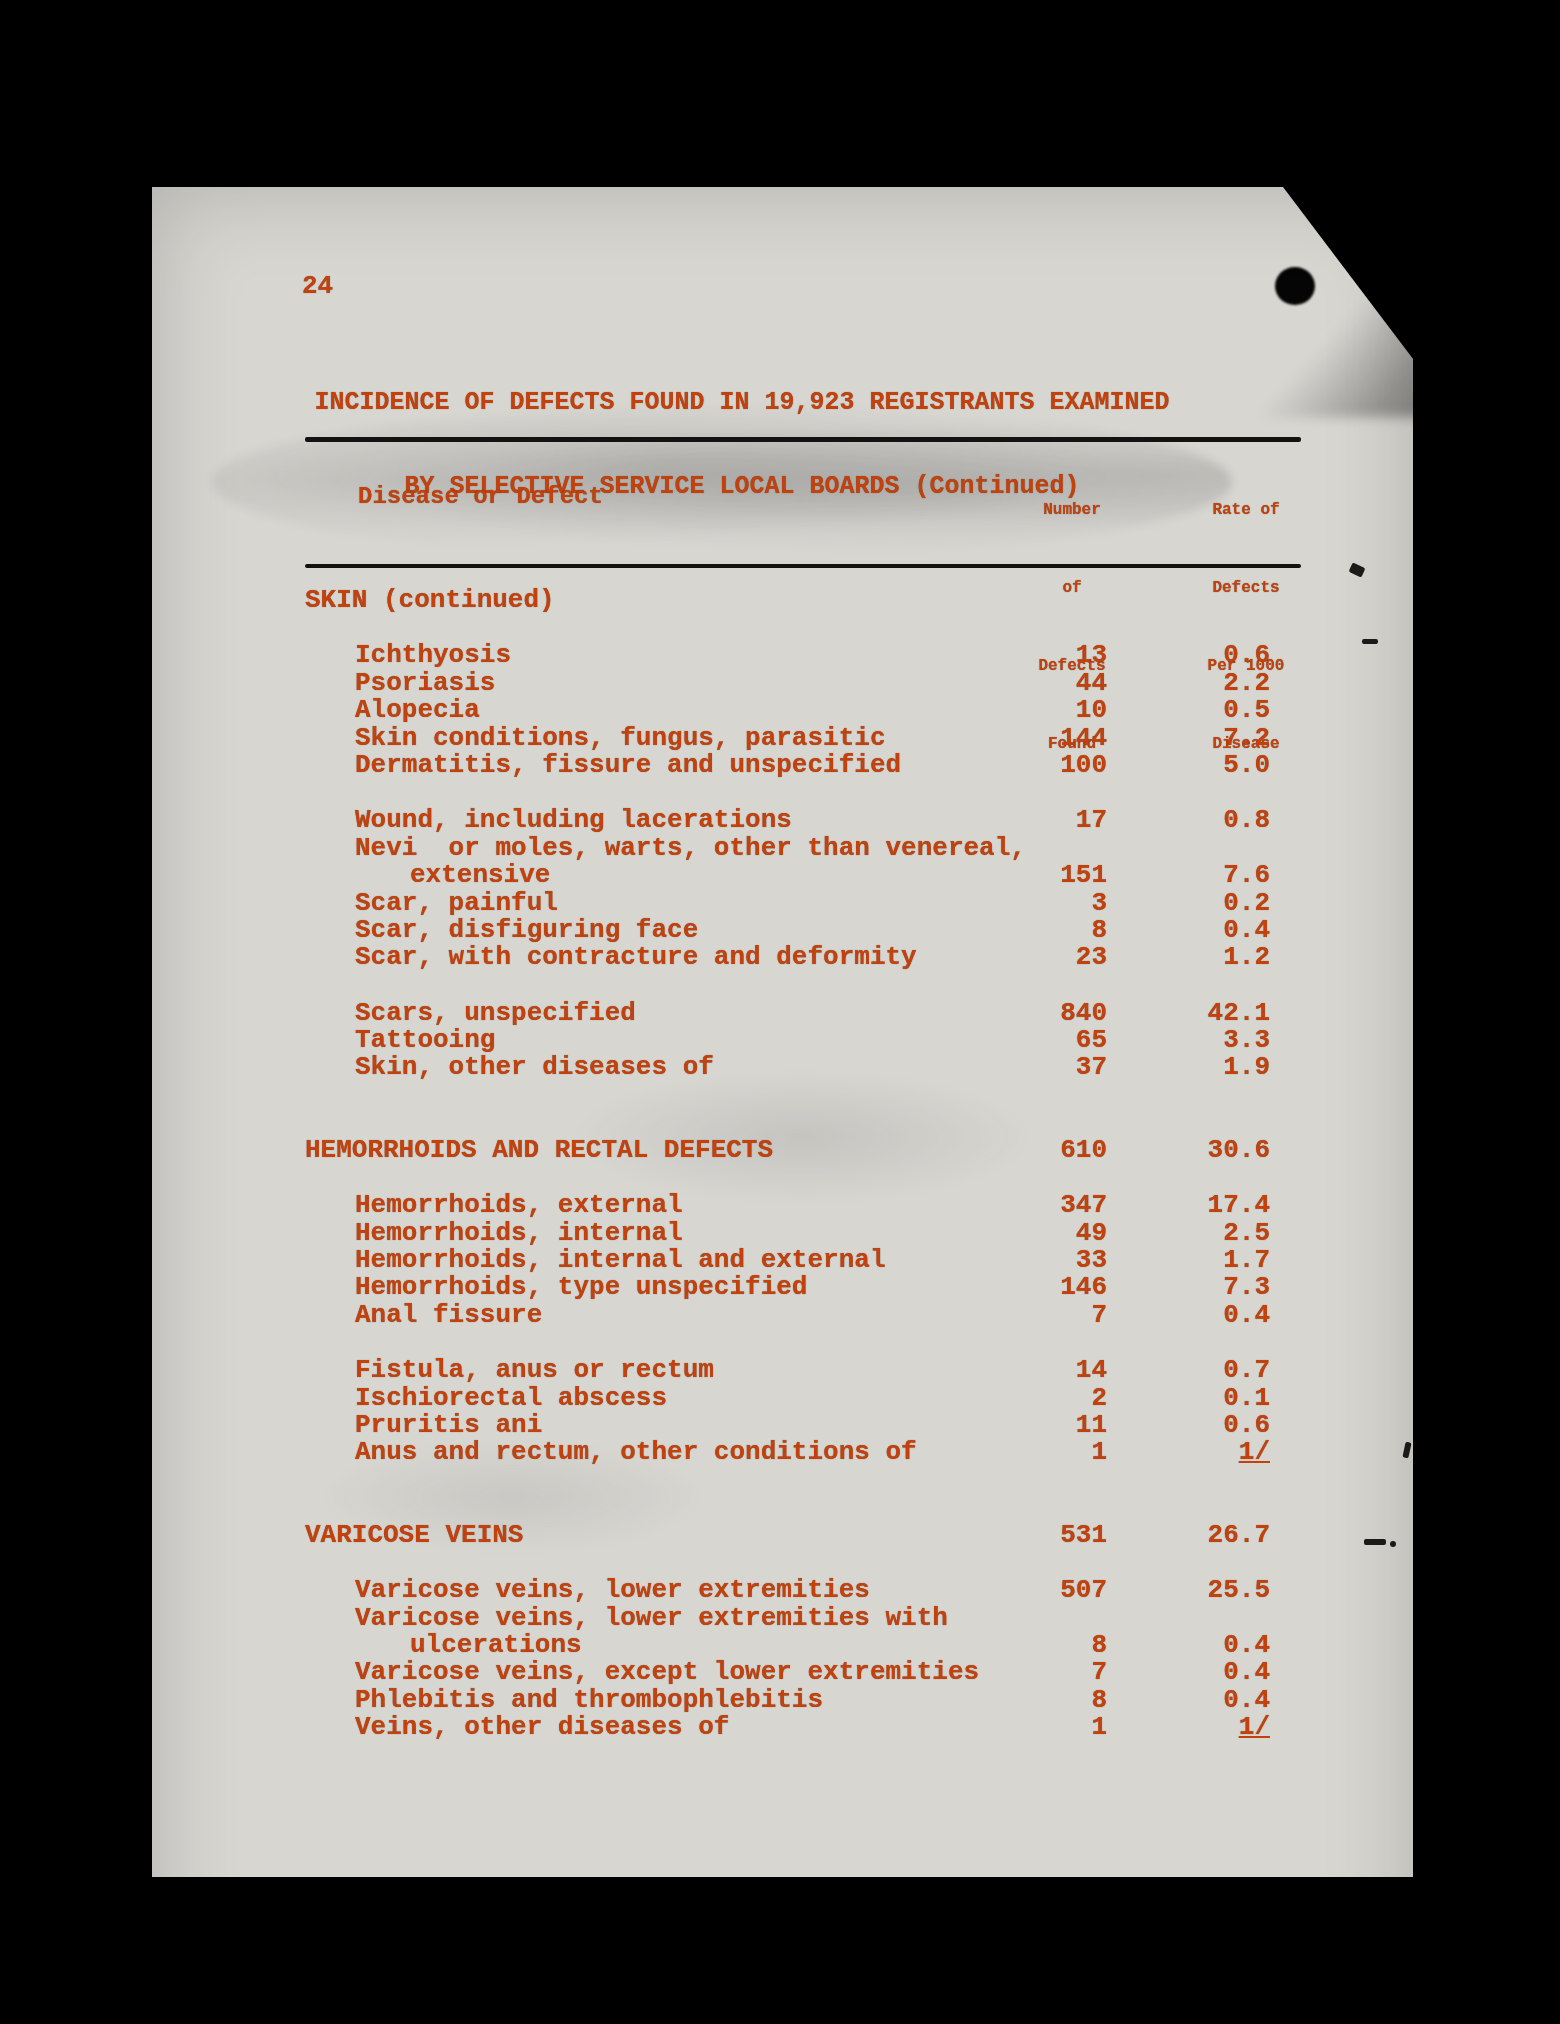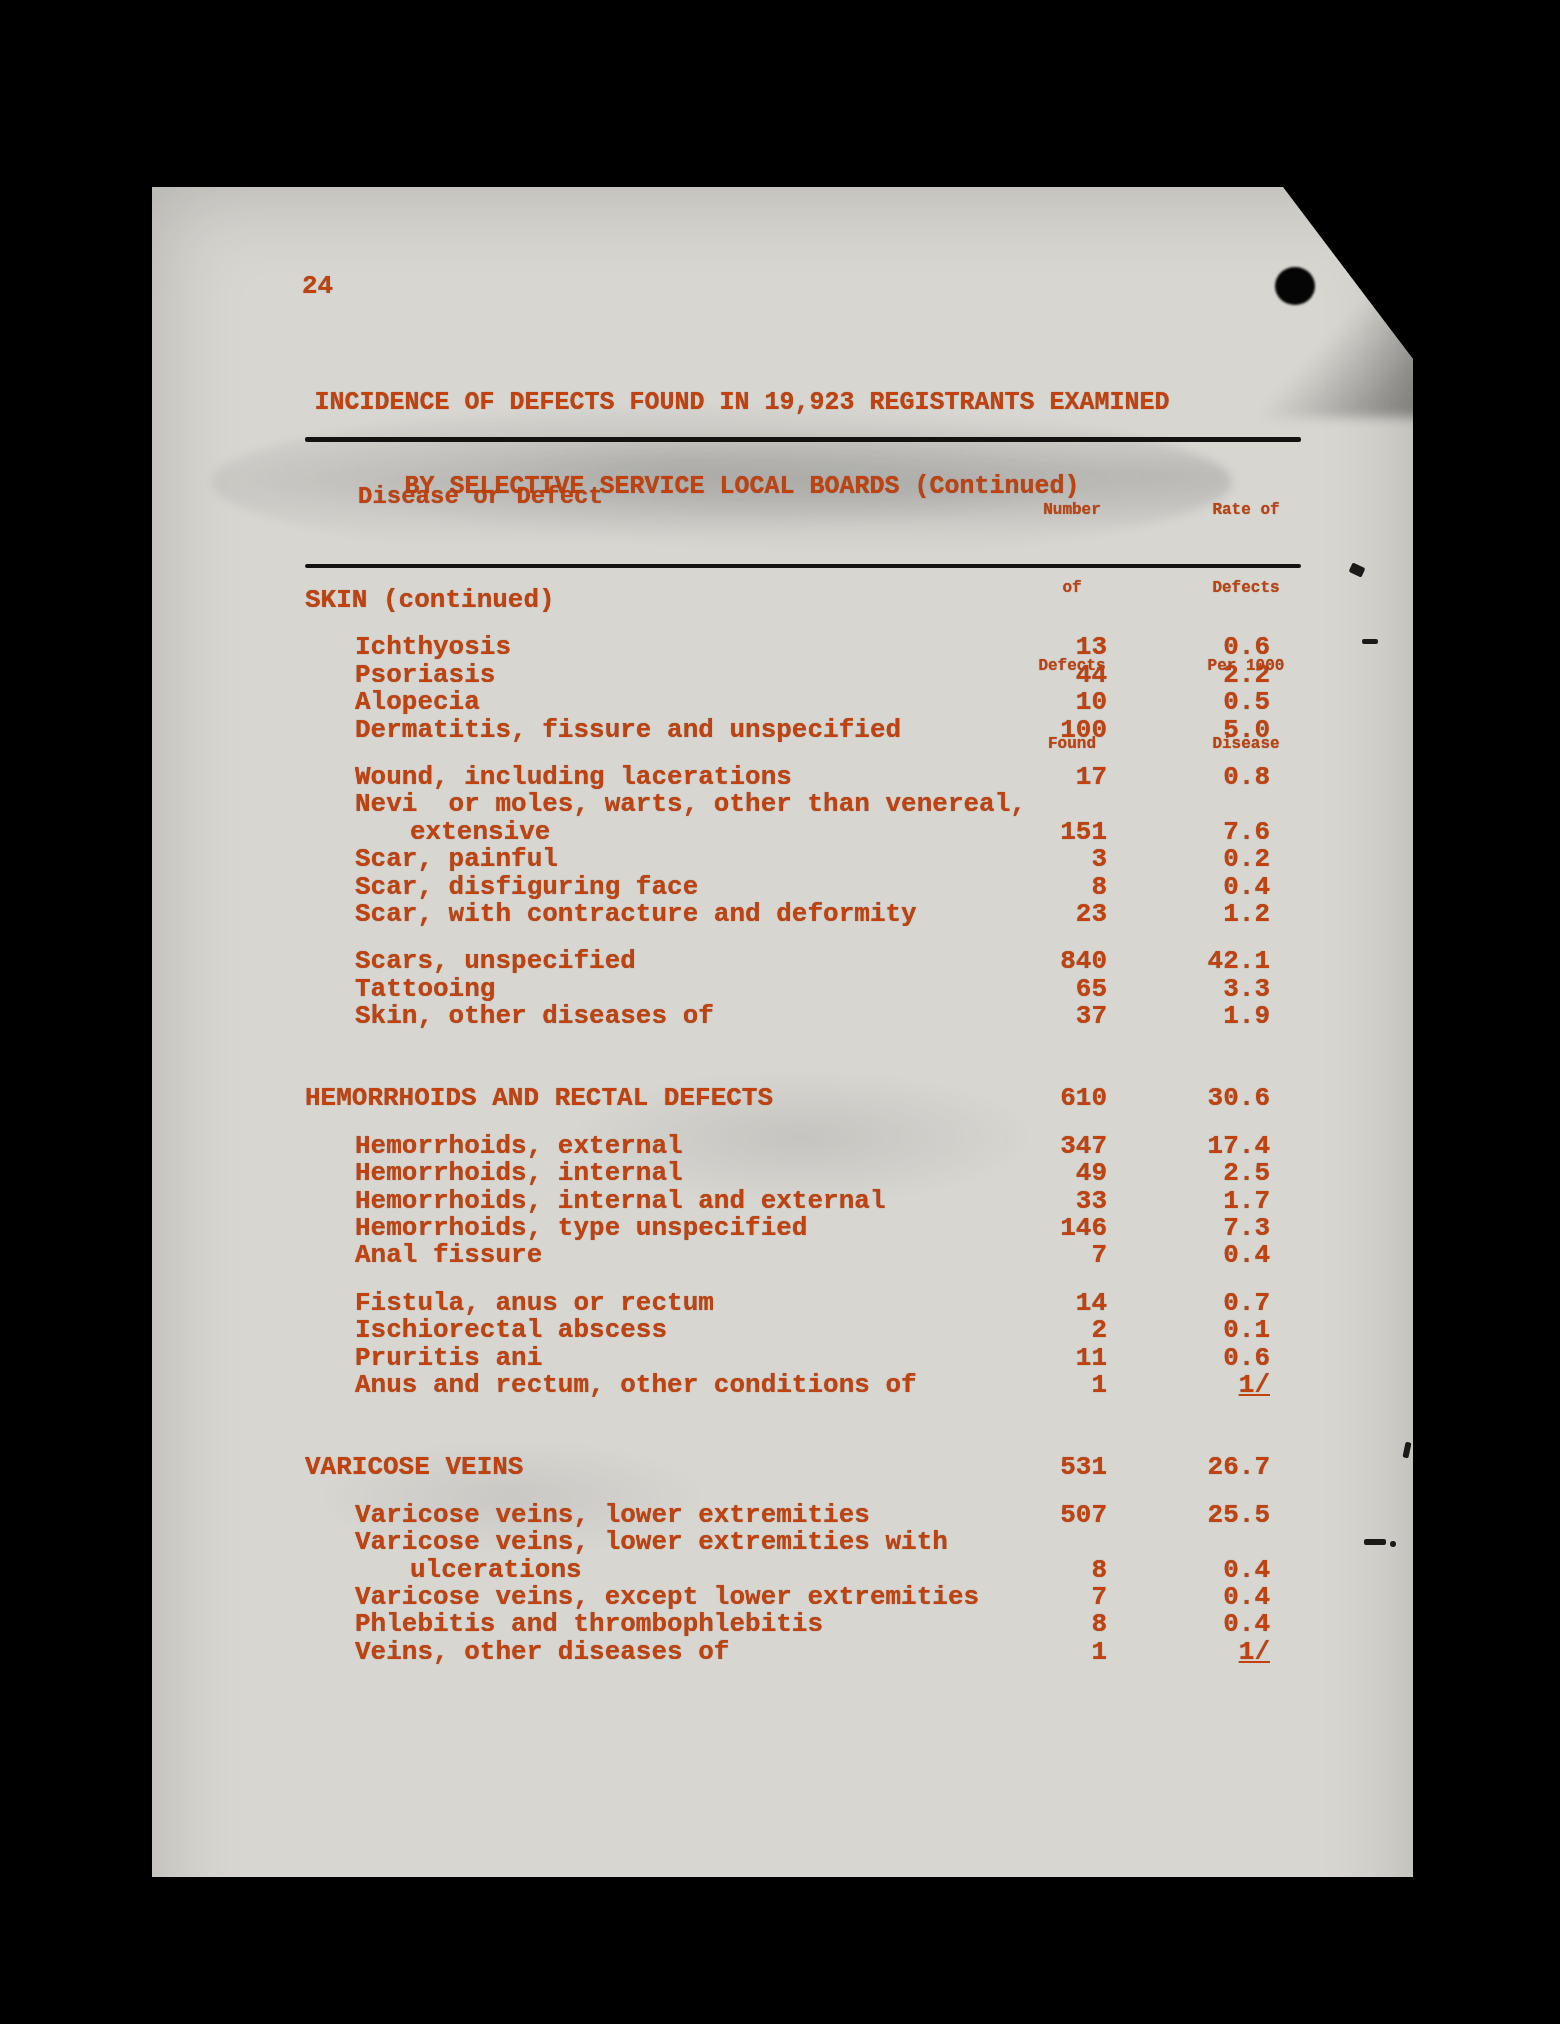--- a/index.html
+++ b/index.html
@@ -28,21 +28,21 @@
   .rule-top{top:250px;height:5px;}
   .rule-mid{top:377px;height:4px;}
   .col1-hdr{left:206px;top:296px;font-size:24px;}
   .col-hdr{top:258px;width:220px;text-align:center;font-size:16px;line-height:26px;}
   .col2-hdr{left:810px;}
   .col3-hdr{left:984px;}
   
   .tbody{position:absolute;left:153px;top:400px;width:1000px;font-size:26px;}
   .sec{position:relative;}
   .sec + .sec{margin-top:55px;}
-  .grp{margin-top:20px;}
+  .grp{margin-top:28px;}
   .row{position:relative;height:27.4px;line-height:27.4px;white-space:pre;font-weight:700;
        text-shadow:0 0 1px rgba(20,18,14,0.55);}
   .row .label{position:absolute;left:0;top:0;}
   .row.ind1 .label{left:50px;}
   .row.ind2 .label{left:105px;}
   .row .num{position:absolute;left:650px;width:152px;top:0;text-align:right;}
   .row .rate{position:absolute;left:810px;width:155px;top:0;text-align:right;}
   .row .rate.fn{text-decoration:underline;}
   .artifact{position:absolute;background:#1b1a18;border-radius:2px;}
 </style>
@@ -97,20 +97,21 @@
 
   <div class="rule rule-mid"></div>
 
   <div class="tbody" id="table-body">
       <div class="sec">
         <div class="row "><span class="label">SKIN (continued)</span><span class="num"></span><span class="rate"></span></div>
         <div class="grp">
           <div class="row ind1"><span class="label">Ichthyosis</span><span class="num">13</span><span class="rate">0.6</span></div>
           <div class="row ind1"><span class="label">Psoriasis</span><span class="num">44</span><span class="rate">2.2</span></div>
           <div class="row ind1"><span class="label">Alopecia</span><span class="num">10</span><span class="rate">0.5</span></div>
+          <div class="row ind1"><span class="label">Skin conditions, fungus, parasitic</span><span class="num">144</span><span class="rate">7.2</span></div>
           <div class="row ind1"><span class="label">Dermatitis, fissure and unspecified</span><span class="num">100</span><span class="rate">5.0</span></div>
         </div>
         <div class="grp">
           <div class="row ind1"><span class="label">Wound, including lacerations</span><span class="num">17</span><span class="rate">0.8</span></div>
           <div class="row ind1"><span class="label">Nevi  or moles, warts, other than venereal,</span><span class="num"></span><span class="rate"></span></div>
           <div class="row ind2"><span class="label">extensive</span><span class="num">151</span><span class="rate">7.6</span></div>
           <div class="row ind1"><span class="label">Scar, painful</span><span class="num">3</span><span class="rate">0.2</span></div>
           <div class="row ind1"><span class="label">Scar, disfiguring face</span><span class="num">8</span><span class="rate">0.4</span></div>
           <div class="row ind1"><span class="label">Scar, with contracture and deformity</span><span class="num">23</span><span class="rate">1.2</span></div>
         </div>

